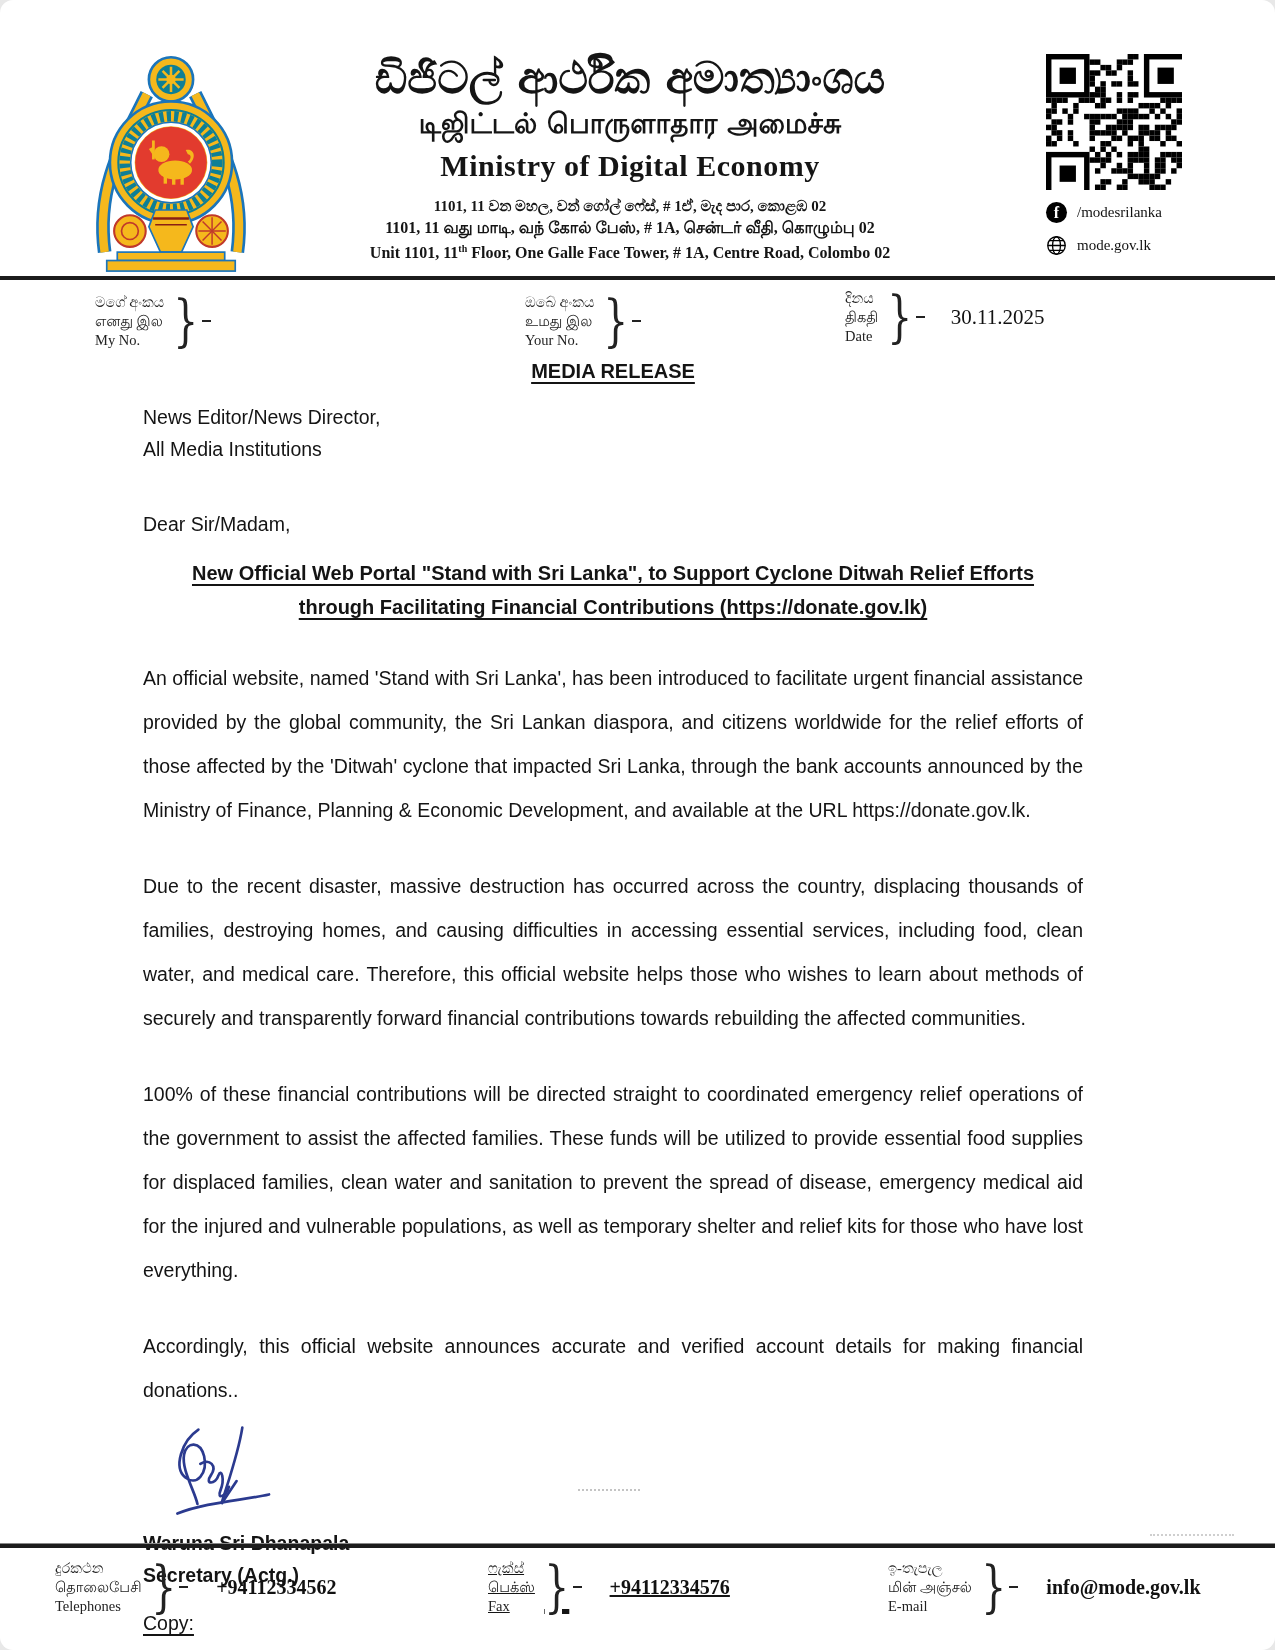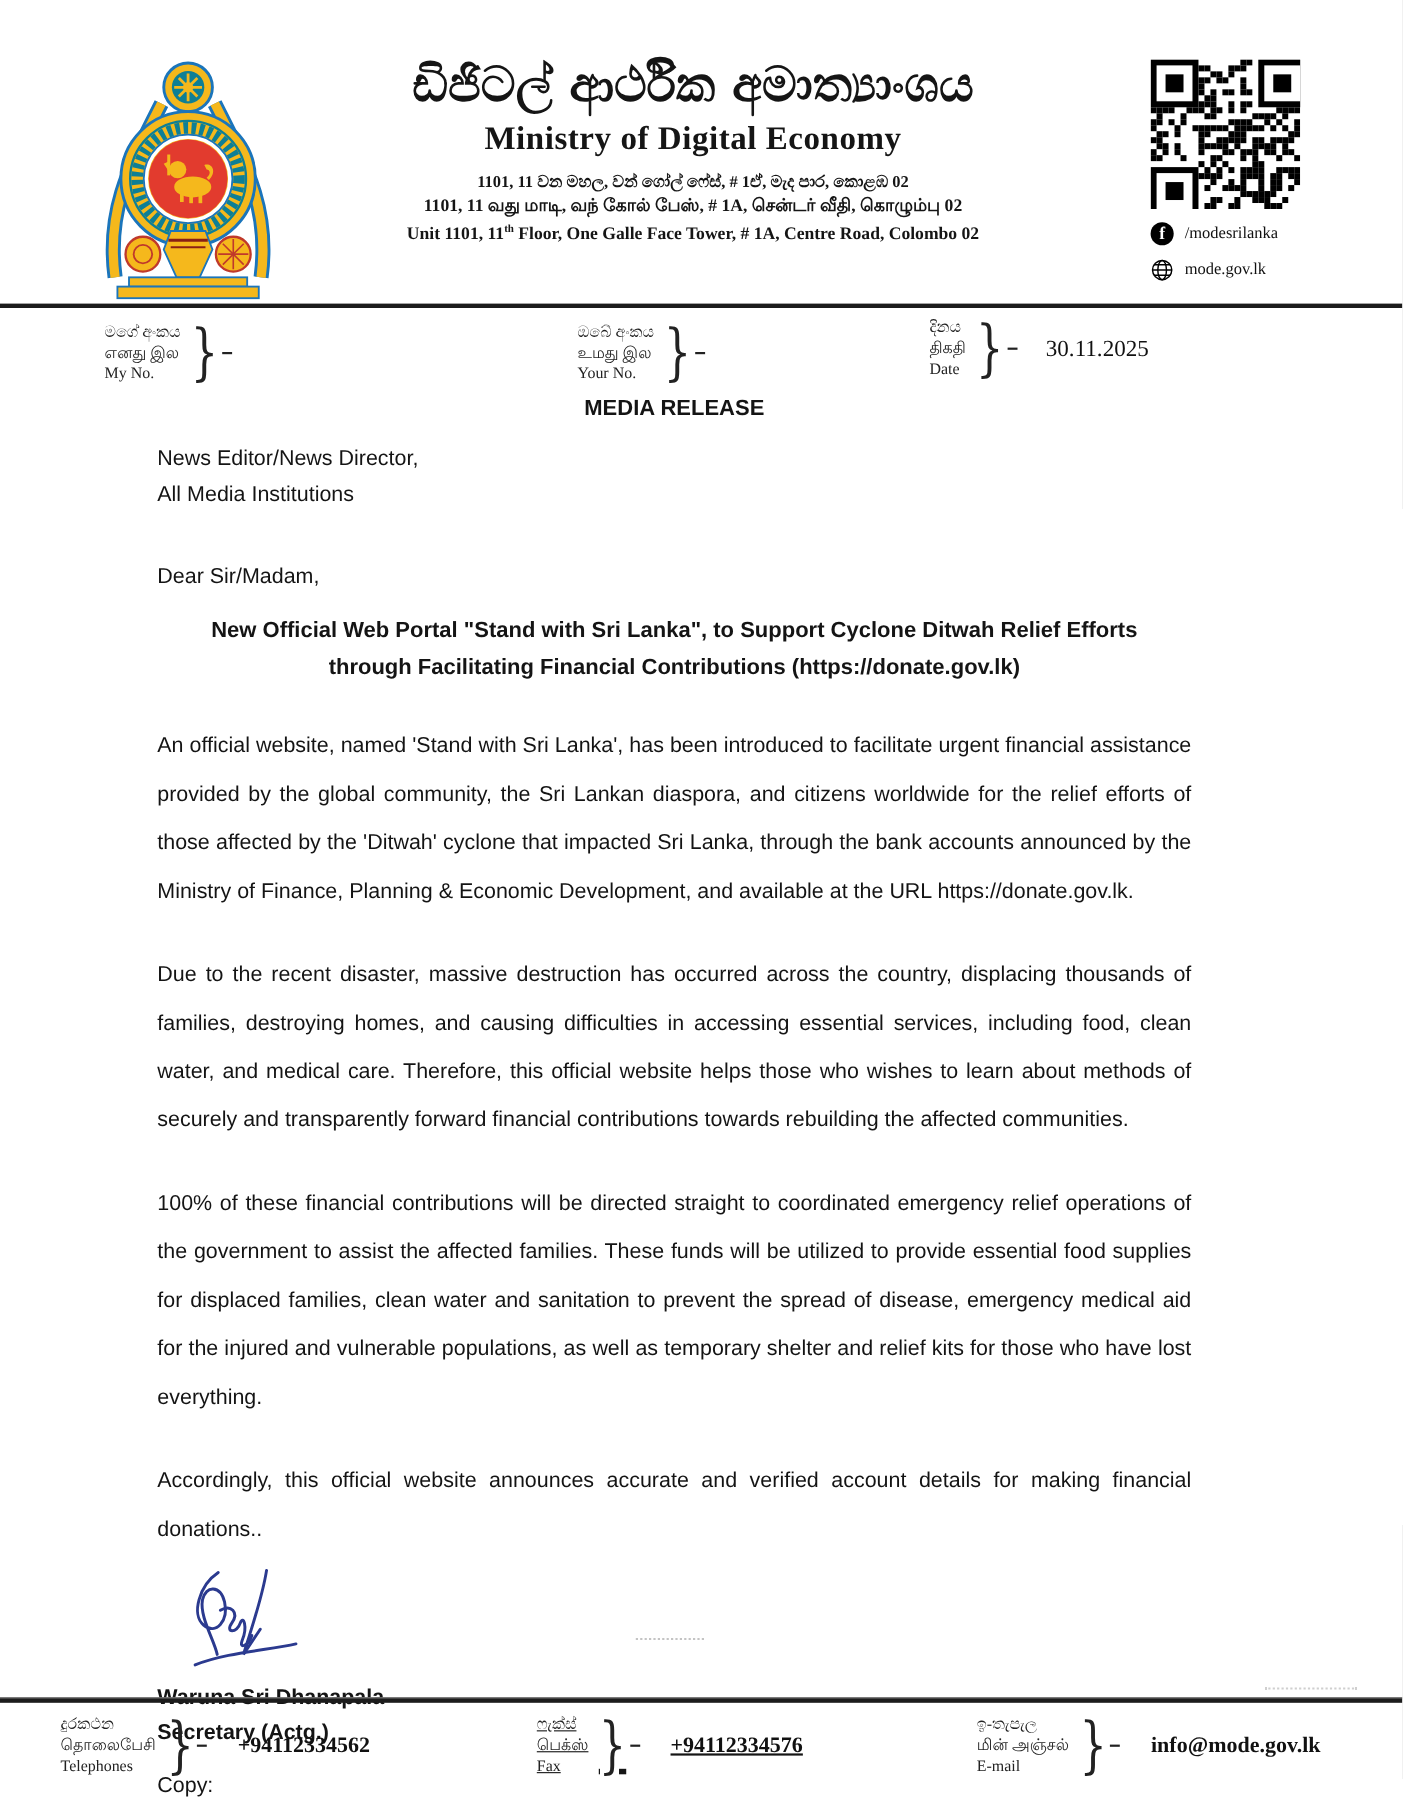--- a/index.html
+++ b/index.html
@@ -1,17 +1,17 @@
 <!DOCTYPE html>
 <html><head>
 <meta charset="utf-8">
 <style>
   html,body{margin:0;padding:0;background:#e8e8e8;}
   .page{position:relative;width:1275px;height:1650px;background:#ffffff;margin:0 auto;
-        font-family:"Liberation Sans",sans-serif;color:#151515;overflow:hidden;}
+        font-family:"Liberation Sans",sans-serif;color:#151515;overflow:hidden;border-radius:13px;}
 
   
   .emblem{position:absolute;left:92px;top:52px;width:158px;height:218px;}
   .masthead{position:absolute;left:280px;top:52px;width:700px;text-align:center;}
   .title-si{font-family:"DejaVu Sans",sans-serif;font-size:44px;font-weight:700;line-height:52px;}
   .title-ta{font-family:"DejaVu Sans",sans-serif;font-size:28px;font-weight:700;line-height:40px;}
   .title-en{font-family:"Liberation Serif",serif;font-size:30px;font-weight:700;line-height:44px;letter-spacing:.5px;}
   .addr{font-family:"Liberation Serif",serif;font-weight:700;line-height:21px;margin-top:8px;}
   .addr .a-si{font-size:15px;}
   .addr .a-ta{font-size:16px;}
@@ -37,21 +37,21 @@
          transform:scaleX(.7);line-height:58px;margin-left:4px;}
   .tick{width:9px;height:2px;background:#222;margin-left:-2px;}
   .ref-value{font-family:"Liberation Serif",serif;font-size:21px;color:#111;margin-left:26px;}
   .ref-my{left:95px;top:292px;}
   .ref-your{left:525px;top:292px;}
   .ref-date{left:845px;top:288px;}
 
   
   .letter-body{position:absolute;left:143px;top:360px;width:940px;font-size:19.5px;color:#141414;}
   .media-release{text-align:center;font-weight:700;font-size:20px;margin:0 0 18px;}
-  .u{text-underline-offset:4px;text-decoration-thickness:2px;}
+  .u{text-decoration:underline;text-underline-offset:4px;text-decoration-thickness:2px;}
   .recipient p{margin:0;line-height:32px;}
   .recipient{margin-top:12px;}
   .salutation{margin:43px 0 0;line-height:32px;}
   .subject{margin:16px 0 0;text-align:center;font-weight:700;font-size:20px;line-height:34px;}
   .para{margin:32px 0 0;text-align:justify;line-height:44px;}
   .signature{margin:8px 0 0 20px;width:130px;height:105px;}
   .signature svg{width:100%;height:100%;}
   .sig-name{font-weight:700;line-height:32px;margin-top:2px;}
   .sig-title{font-weight:700;line-height:32px;}
   .copy-label{margin-top:16px;line-height:32px;}
@@ -122,20 +122,21 @@
       <line x1="58" y1="158" x2="92" y2="158" stroke="#8a1f14" stroke-width="2.4"></line>
       <line x1="60" y1="164" x2="90" y2="164" stroke="#8a1f14" stroke-width="1.6"></line>
 
       <rect x="24" y="190" width="102" height="8" fill="#f5b81c" stroke="#1b75bb" stroke-width="1.6"></rect>
       <rect x="14" y="198" width="122" height="10" fill="#f5b81c" stroke="#1b75bb" stroke-width="1.6"></rect>
     </svg>
   </div>
 
   <div class="masthead">
     <div class="title-si">ඩිජිටල් ආර්ථික අමාත්‍යාංශය</div>
+    <div class="title-ta">டிஜிட்டல் பொருளாதார அமைச்சு</div>
     <div class="title-en">Ministry of Digital Economy</div>
     <div class="addr">
       <div class="a-si">1101, 11 වන මහල, වන් ගෝල් ෆේස්, # 1ඒ, මැද පාර, කොළඹ 02</div>
       <div class="a-ta">1101, 11 வது மாடி, வந் கோல் பேஸ், # 1A, சென்டர் வீதி, கொழும்பு 02</div>
       <div class="a-en"><span>Unit 1101, 11</span><sup>th</sup><span> Floor, One Galle Face Tower, # 1A, Centre Road, Colombo 02</span></div>
     </div>
   </div>
 
   <div class="qr-block">
     <div class="qr">

